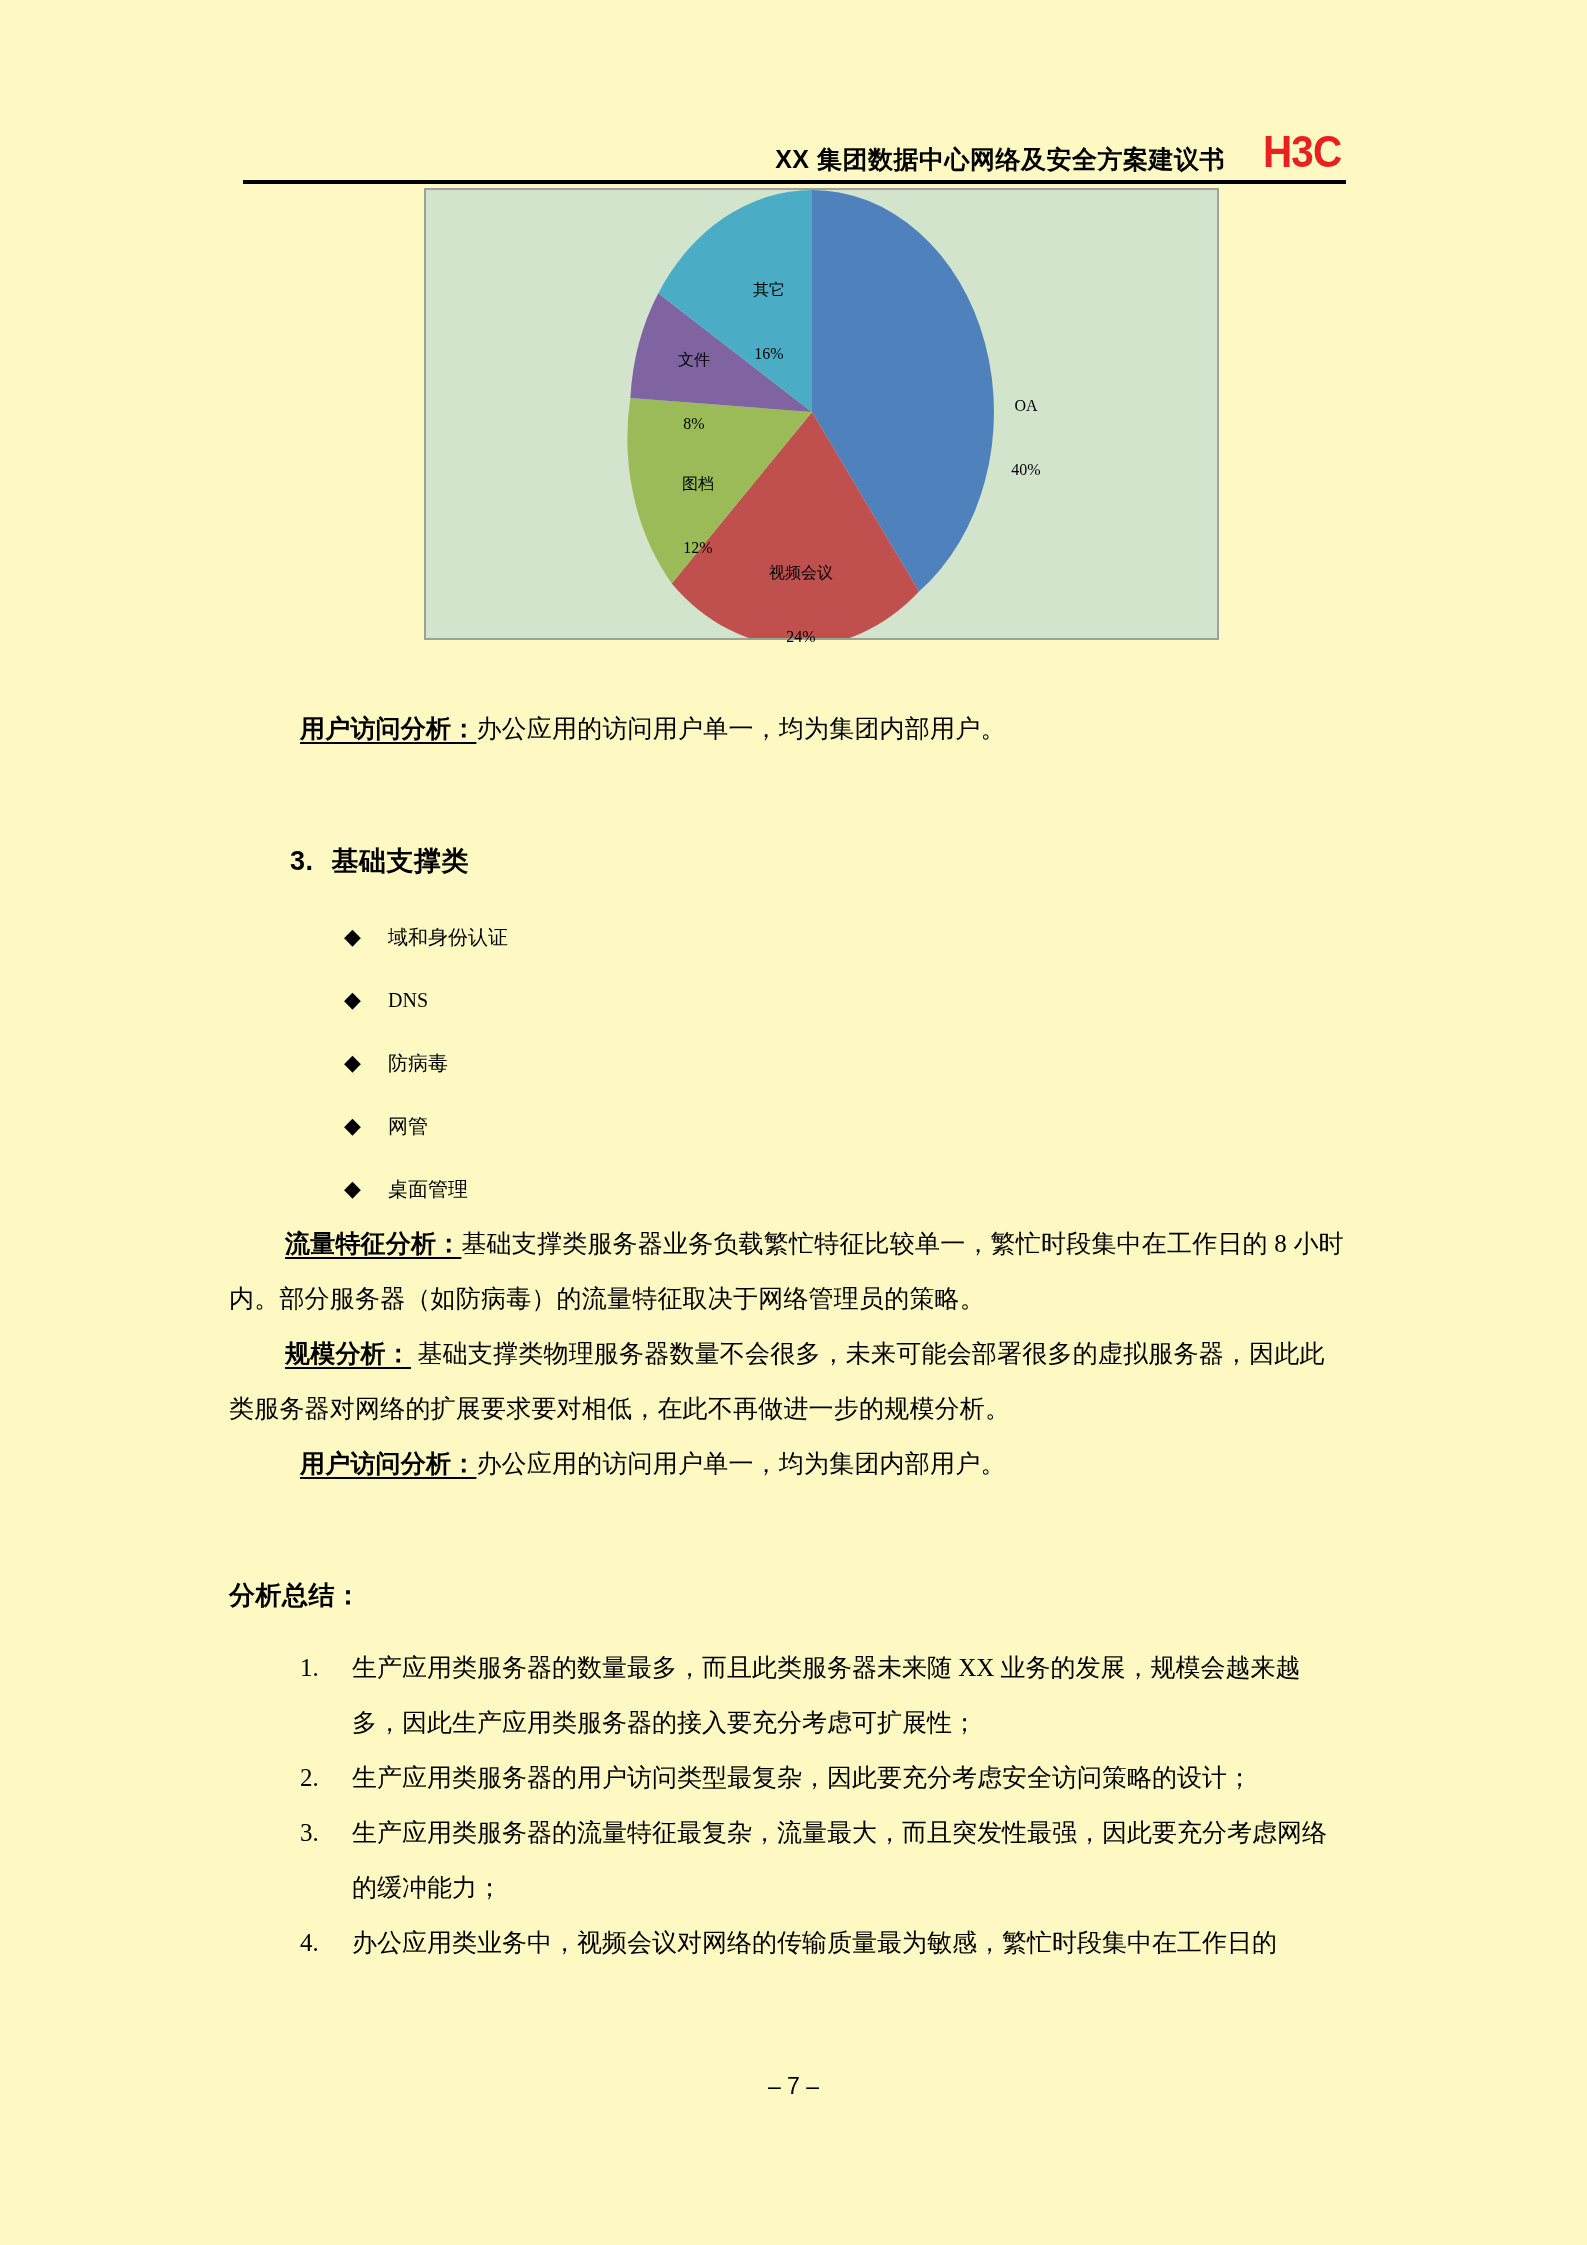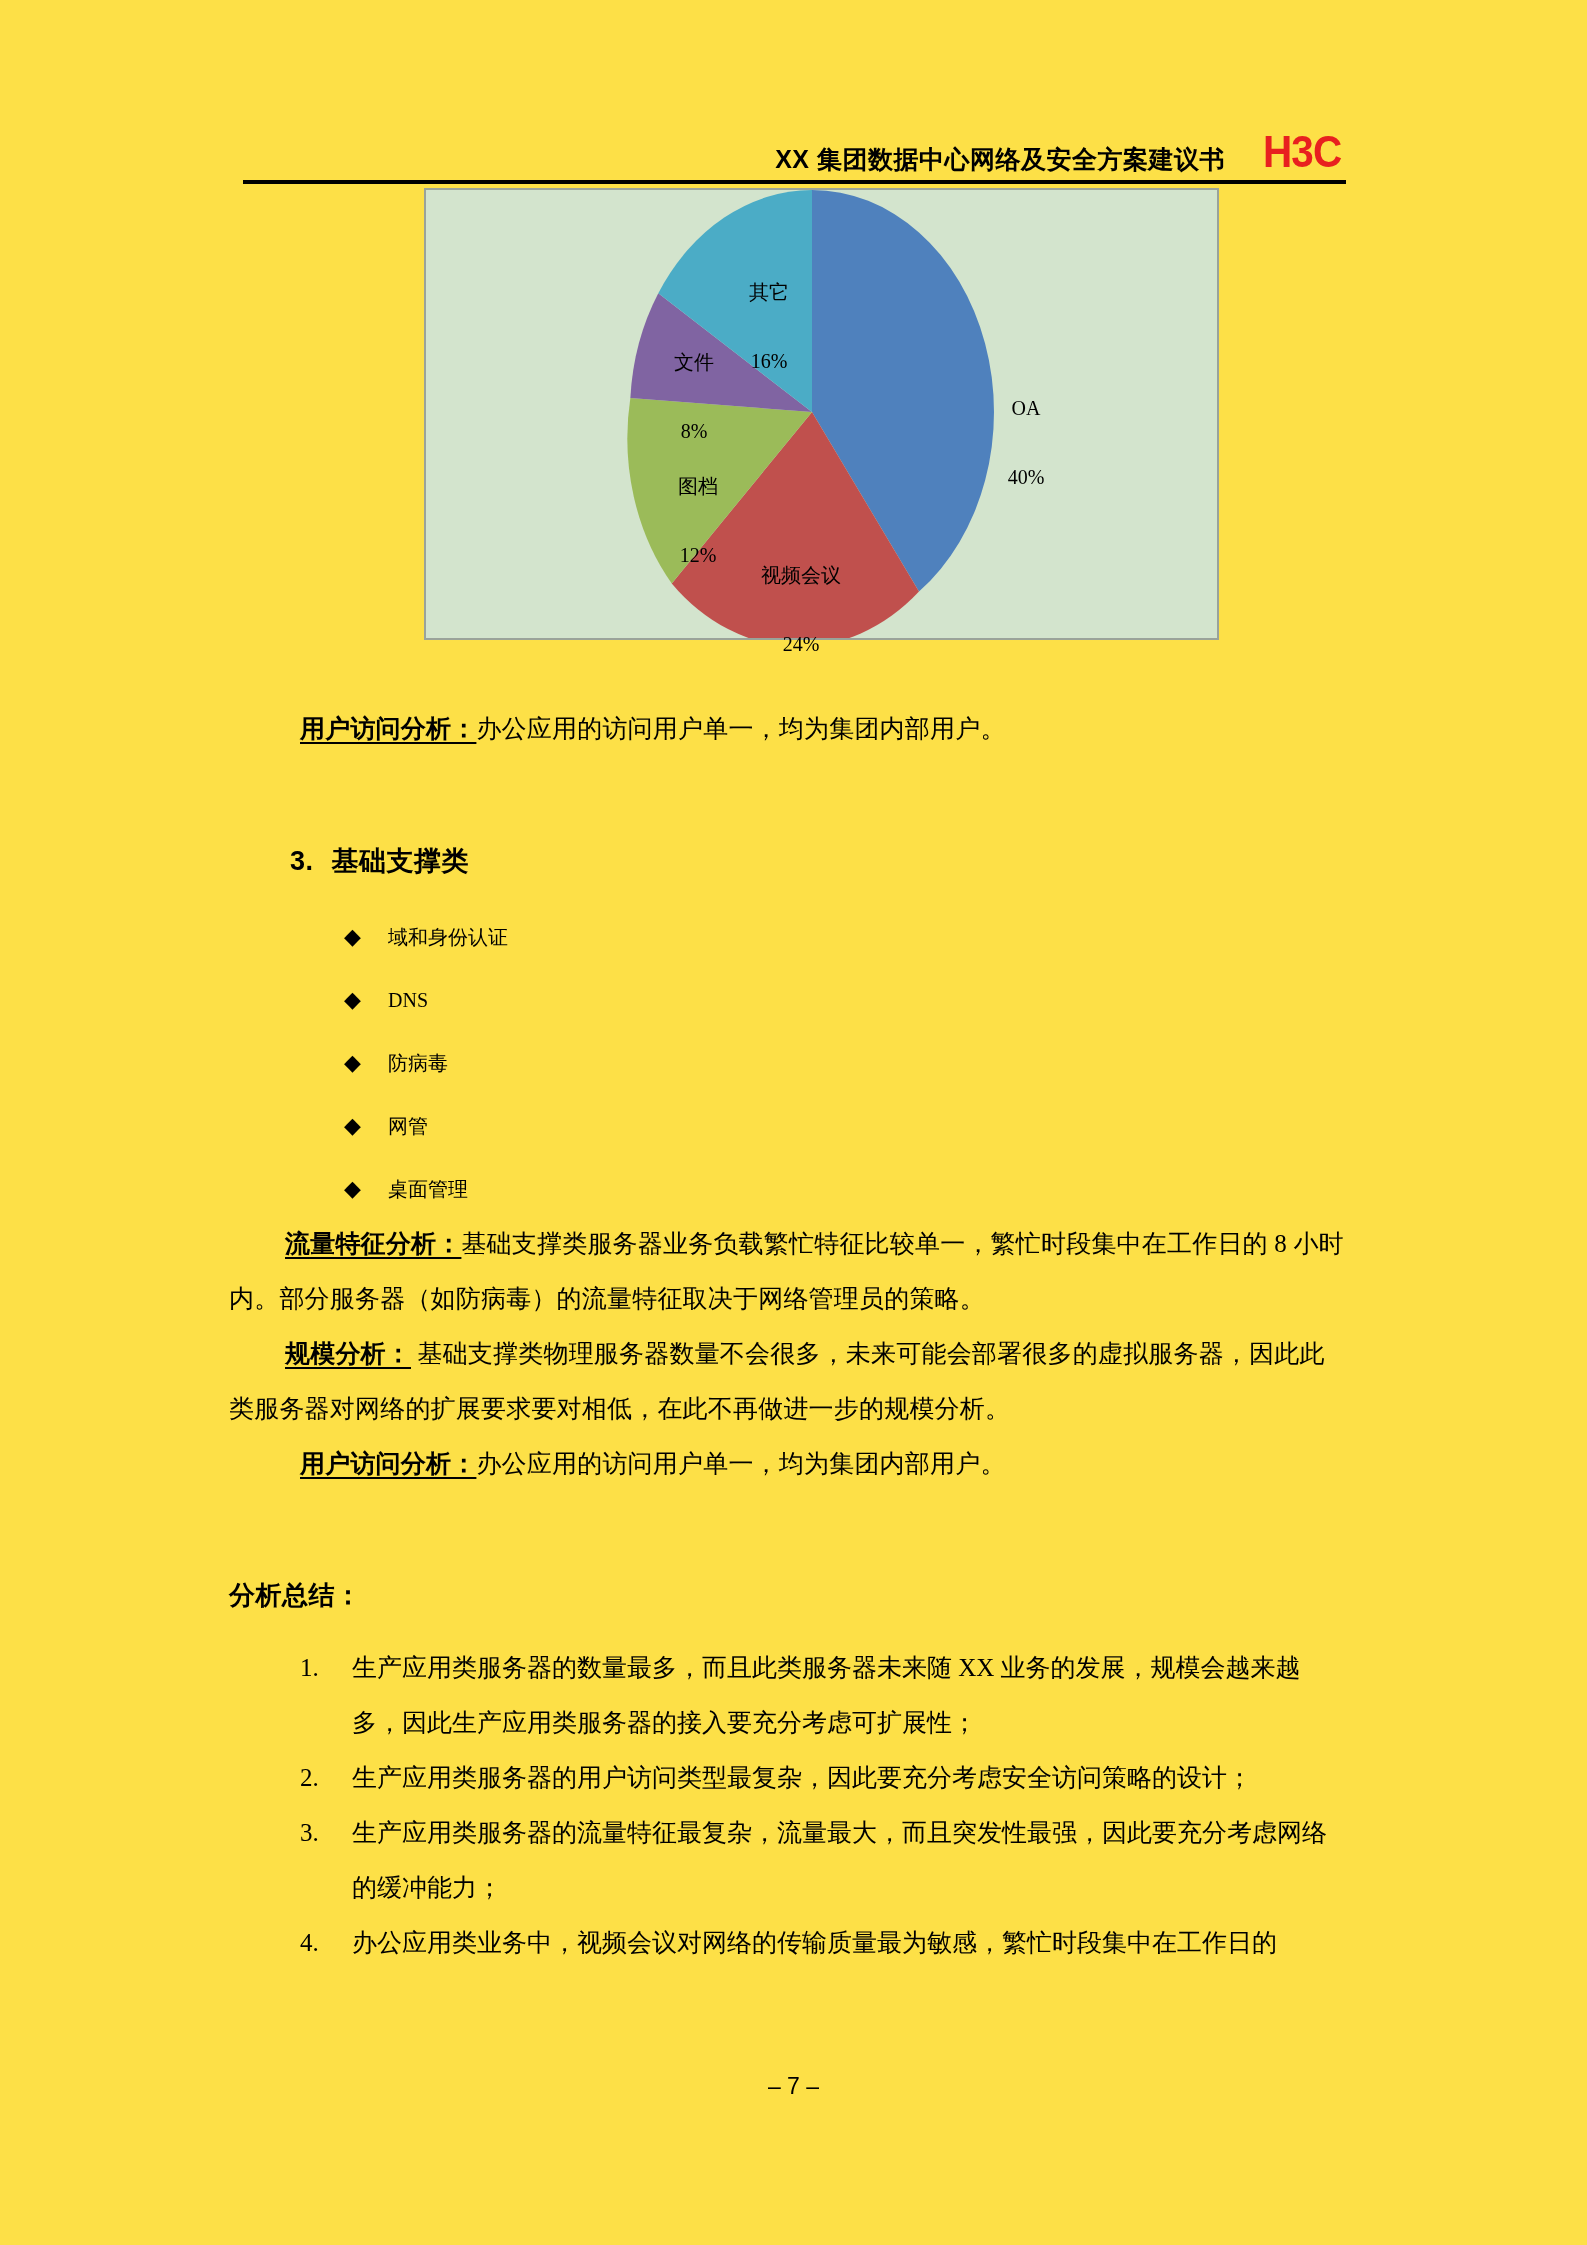--- a/index.html
+++ b/index.html
@@ -13,21 +13,21 @@
     position: relative;
     font-family: "Liberation Serif", "DejaVu Serif", serif;
     color: #000000;
     overflow: hidden;
   }
 
   
   .page {
     position: absolute;
     inset: 0;
-    background: #fde047;
+    background: #fef9c3;
   }
 
   
   .header {
     position: absolute;
     left: 243px;
     top: 112px;
     width: 1105px;
     height: 62px;
     display: flex;
@@ -76,21 +76,21 @@
   }
   .figure .chart-area {
     position: absolute;
     inset: 0;
   }
   .figure svg { display: block; }
   .slice-label {
     position: absolute;
     text-align: center;
     font-family: "Liberation Serif", "DejaVu Serif", serif;
-    font-size: 20px;
+    font-size: 16px;
     line-height: 1.25;
     color: #000;
     white-space: nowrap;
   }
   .slice-label .pct { display: block; margin-top: 44px; }
 
   
   .para {
     position: absolute;
     font-family: "Liberation Serif", "DejaVu Serif", serif;

